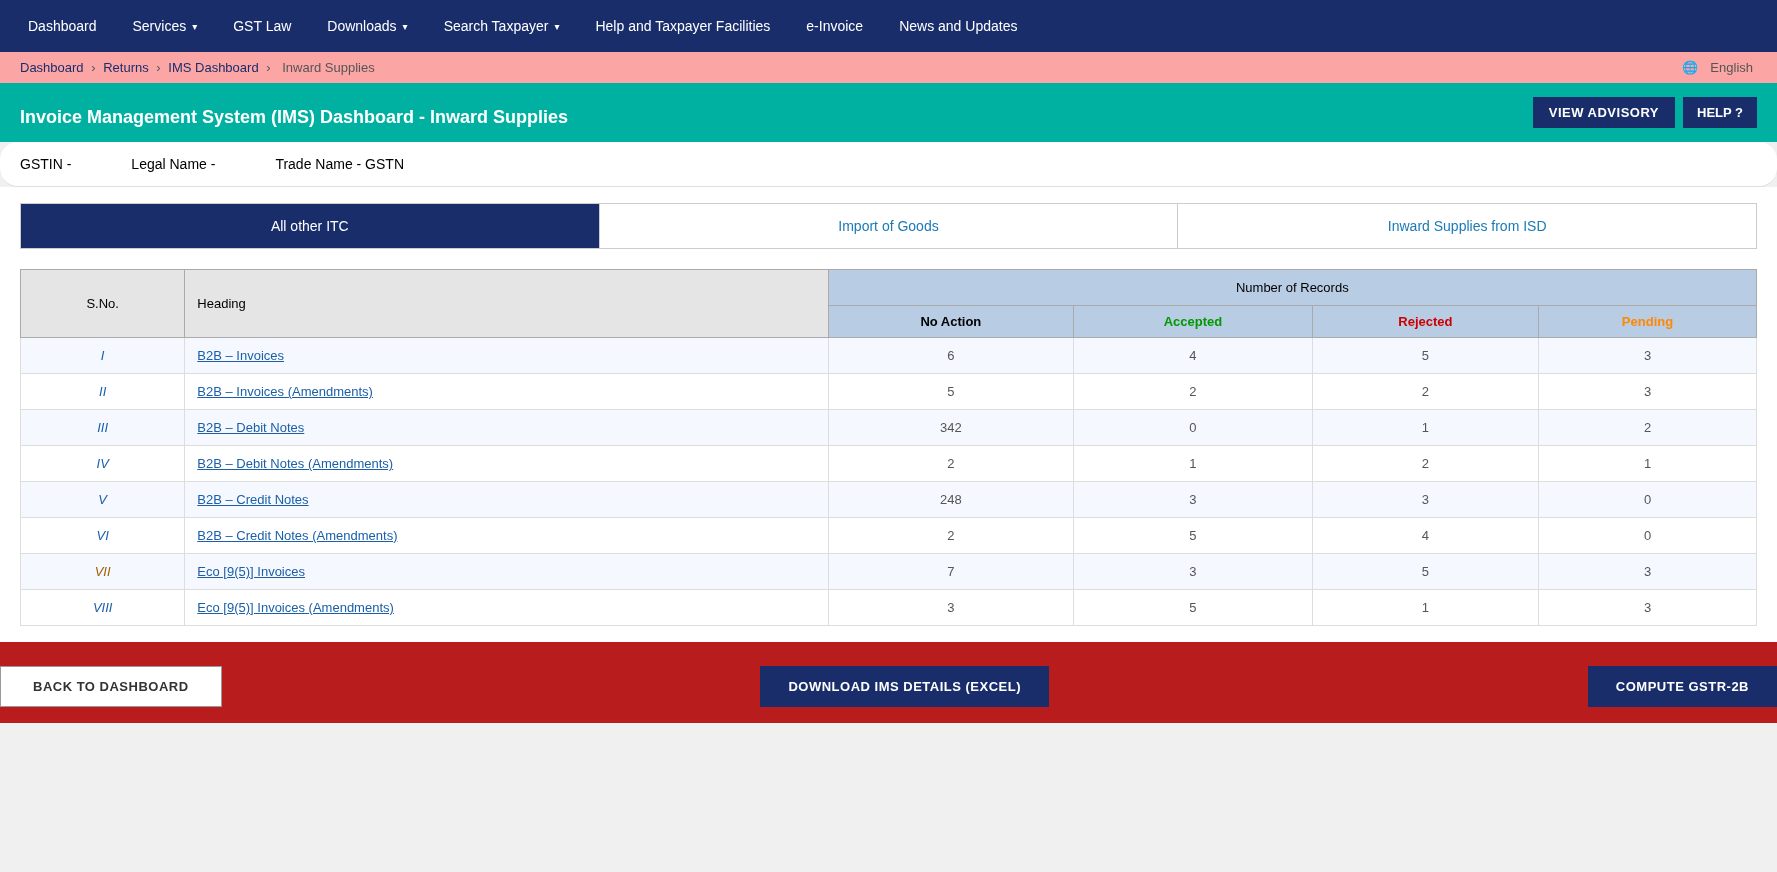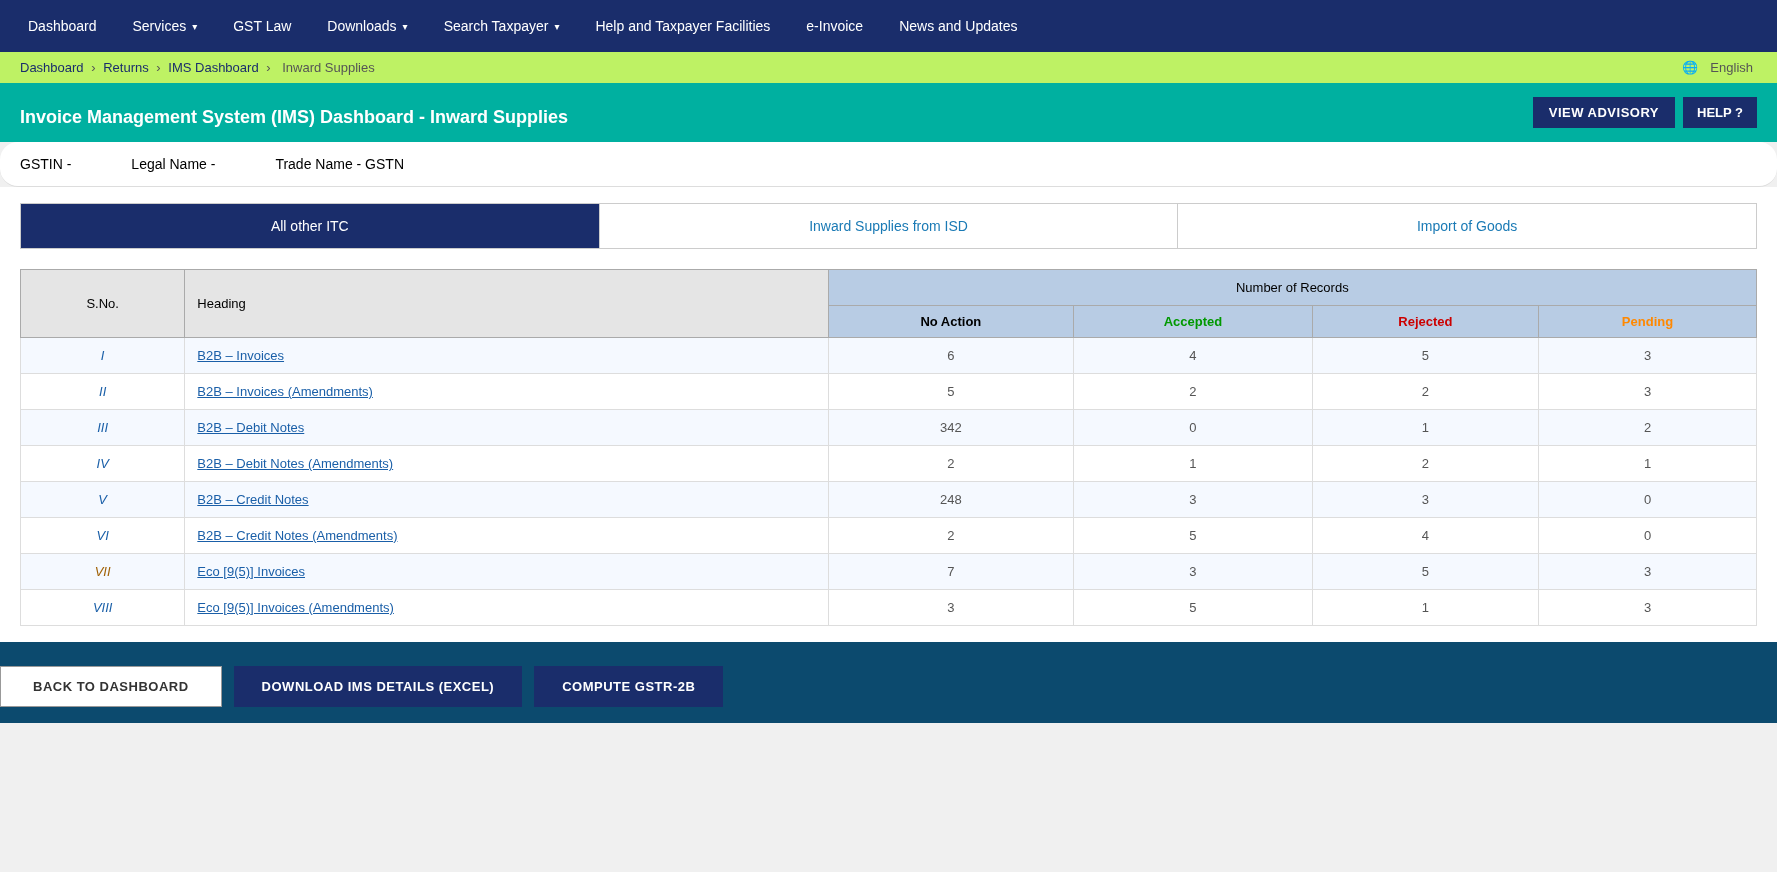--- a/index.html
+++ b/index.html
@@ -22,21 +22,21 @@
       gap: 4px;
       white-space: nowrap;
     }
     .nav-arrow {
       font-size: 10px;
       margin-left: 2px;
     }
 
     
     .breadcrumb-bar {
-      background: #bef264;
+      background: #fca5a5;
       padding: 8px 20px;
       display: flex;
       justify-content: space-between;
       align-items: flex-start;
       font-size: 13px;
     }
     .breadcrumb-bar a { color: #1a2d6b; text-decoration: none; }
     .breadcrumb-bar span { color: #555; margin: 0 4px; }
     .breadcrumb-current { color: #333; font-weight: 500; }
     .lang-btn {
@@ -185,24 +185,24 @@
     .records-table tbody td.link-cell a {
       color: #1a5fa8;
       text-decoration: underline;
       cursor: pointer;
       font-weight: 500;
     }
 
     
     .footer-btns {
       display: flex;
-      justify-content: flex-start;
-      gap: 12px;
+      justify-content: space-between;
+      gap: 32px;
       padding: 24px 0 16px;
-      background: #0c4a6e;
+      background: #b91c1c;
     }
     .footer-btn-outline {
       background: #fff;
       color: #333;
       border: 1px solid #999;
       padding: 12px 32px;
       font-size: 13px;
       font-weight: bold;
       cursor: pointer;
       letter-spacing: 0.5px;
@@ -270,22 +270,22 @@
 <div class="info-row">
   <span>GSTIN -</span>
   <span>Legal Name -</span>
   <span>Trade Name - GSTN</span>
 </div>
 
 <div class="main-content">
 
   <div class="tabs-row">
     <div class="tab active">All other ITC</div>
+    <div class="tab inactive">Import of Goods</div>
     <div class="tab inactive">Inward Supplies from ISD</div>
-    <div class="tab inactive">Import of Goods</div>
   </div>
 
 
   <table class="records-table">
     <thead>
       <tr>
         <th rowspan="2" class="heading-col" style="text-align:center;">S.No.</th>
         <th rowspan="2" class="heading-col" style="text-align:left;">Heading</th>
         <th colspan="4">Number of Records</th>
       </tr>

